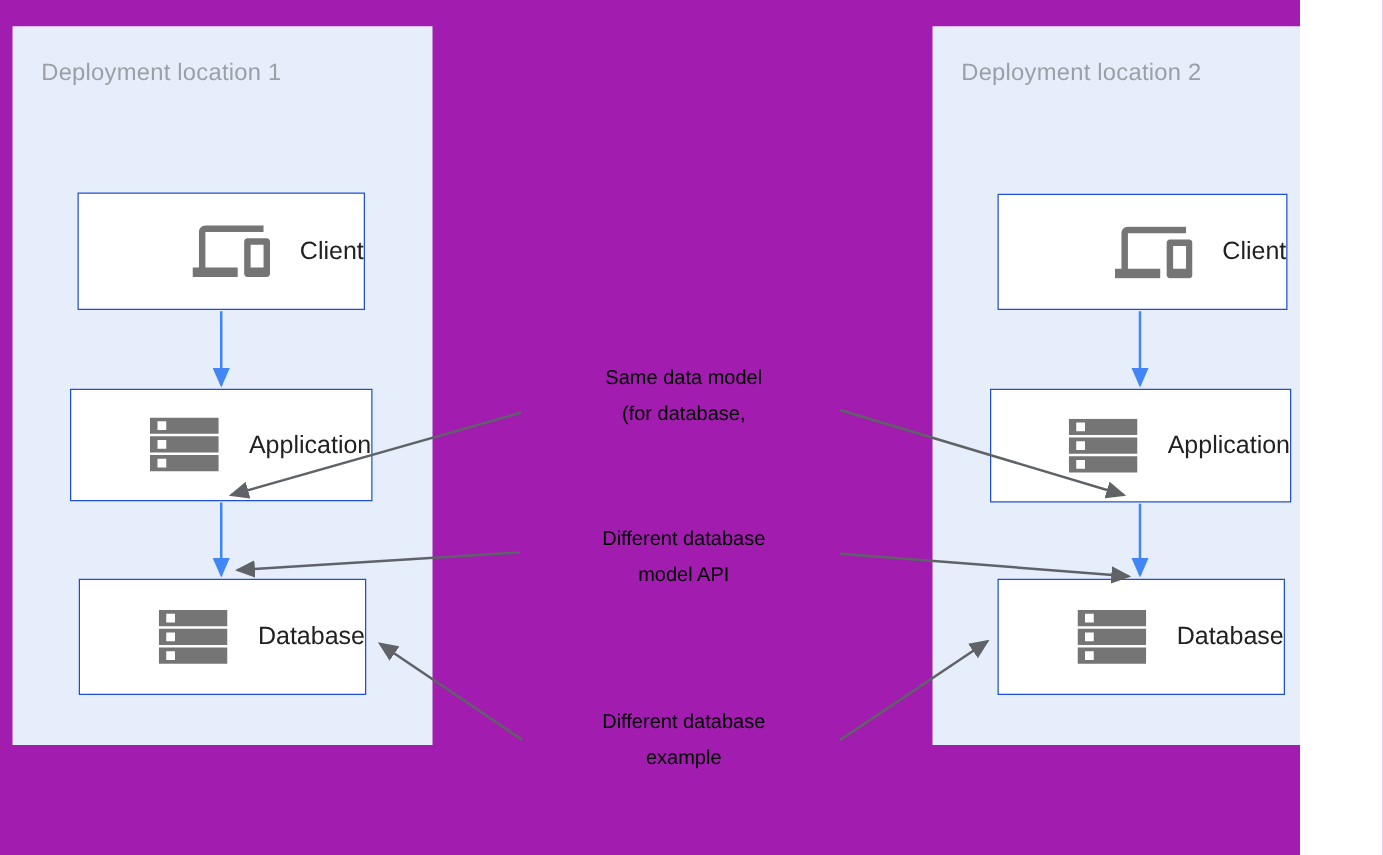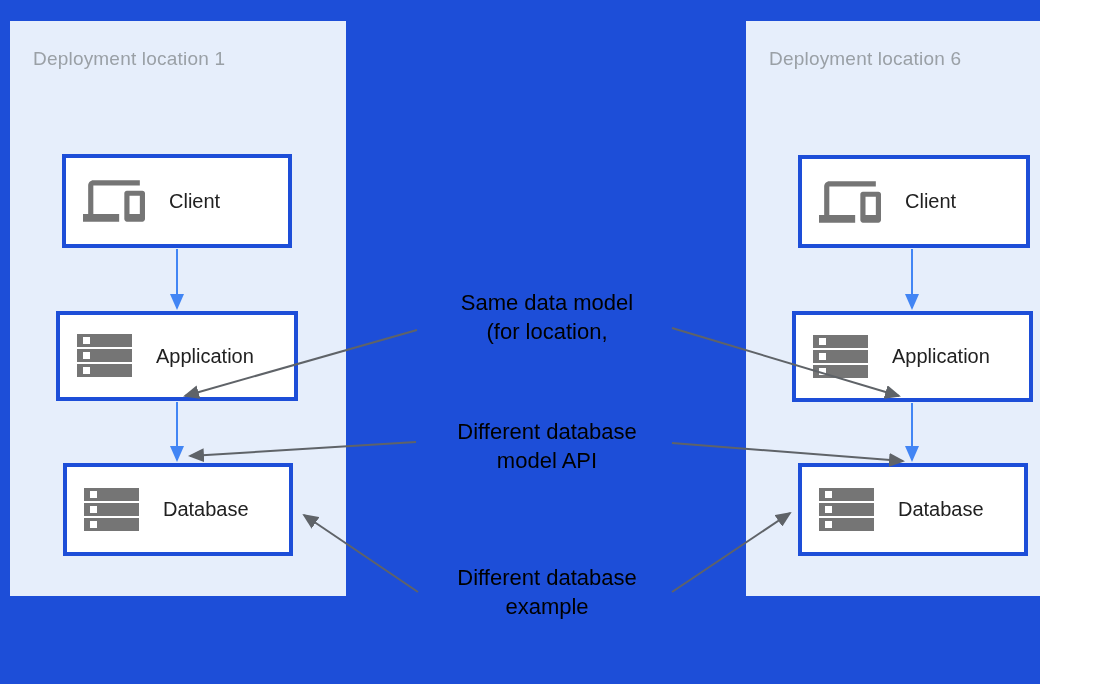--- a/index.html
+++ b/index.html
@@ -5,21 +5,21 @@
   html, body {
     margin: 0;
     padding: 0;
     background: #ffffff;
     font-family: "Liberation Sans", sans-serif;
   }
   #stage {
     position: relative;
     width: 1040px;
     height: 684px;
-    background: #1d4ed8;
+    background: #a21caf;
     overflow: hidden;
   }
   .panel {
     position: absolute;
     background: #e6eefb;
     top: 21px;
     height: 575px;
   }
   #panel-1 { left: 10px;  width: 336px; }
   #panel-2 { left: 746px; width: 334px; }
@@ -28,25 +28,26 @@
     top: 27px;
     left: 23px;
     font-size: 19px;
     color: #9aa0a6;
     letter-spacing: 0.2px;
     white-space: nowrap;
   }
   .node {
     position: absolute;
     background: #ffffff;
-    border: 4px solid #1d4ed8;
+    border: 1px solid #1d4ed8;
     box-sizing: border-box;
     display: flex;
     align-items: center;
     padding-left: 17px;
+    justify-content: flex-end;
   }
   .node .icon {
     flex: 0 0 auto;
     display: flex;
     align-items: center;
   }
   .node .label {
     margin-left: 24px;
     font-size: 20px;
     color: #212121;
@@ -58,21 +59,21 @@
   #node-db-1       { left: 63px;  top: 463px; width: 230px; height: 93px; }
   
   #node-client-2   { left: 798px; top: 155px; width: 232px; height: 93px; }
   #node-app-2      { left: 792px; top: 311px; width: 241px; height: 91px; }
   #node-db-2       { left: 798px; top: 463px; width: 230px; height: 93px; }
 
   .annotation {
     position: absolute;
     width: 300px;
     text-align: center;
-    font-size: 22px;
+    font-size: 16px;
     line-height: 29px;
     color: #000000;
   }
   #annotation-1 { left: 397px; top: 288px; }
   #annotation-2 { left: 397px; top: 417px; }
   #annotation-3 { left: 397px; top: 563px; }
 
   #connector-layer {
     position: absolute;
     left: 0; top: 0;
@@ -84,21 +85,21 @@
 </head>
 <body>
 
 <div id="stage">
 
   <div class="panel" id="panel-1">
     <div class="panel-title">Deployment location 1</div>
   </div>
 
   <div class="panel" id="panel-2">
-    <div class="panel-title">Deployment location 6</div>
+    <div class="panel-title">Deployment location 2</div>
   </div>
 
   <div class="node" id="node-client-1">
     <span class="icon">
       <svg width="62" height="42" viewBox="0 4 24 16">
         <path fill="#757575" d="M4 6h18V4H4c-1.1 0-2 .9-2 2v11H0v3h14v-3H4V6zm19 2h-6c-.55 0-1 .45-1 1v10c0 .55.45 1 1 1h6c.55 0 1-.45 1-1V9c0-.55-.45-1-1-1zm-1 9h-4v-7h4v7z"></path>
       </svg>
     </span>
     <span class="label">Client</span>
   </div>
@@ -179,21 +180,21 @@
           <rect x="6" y="18" width="7" height="7"></rect>
           <rect x="6" y="33" width="7" height="7"></rect>
         </g>
       </svg>
     </span>
     <span class="label">Database</span>
   </div>
 
   <div class="annotation" id="annotation-1">
     <div>Same data model</div>
-    <div>(for location,</div>
+    <div>(for database,</div>
   </div>
   <div class="annotation" id="annotation-2">
     <div>Different database</div>
     <div>model API</div>
   </div>
   <div class="annotation" id="annotation-3">
     <div>Different database</div>
     <div>example</div>
   </div>
 

